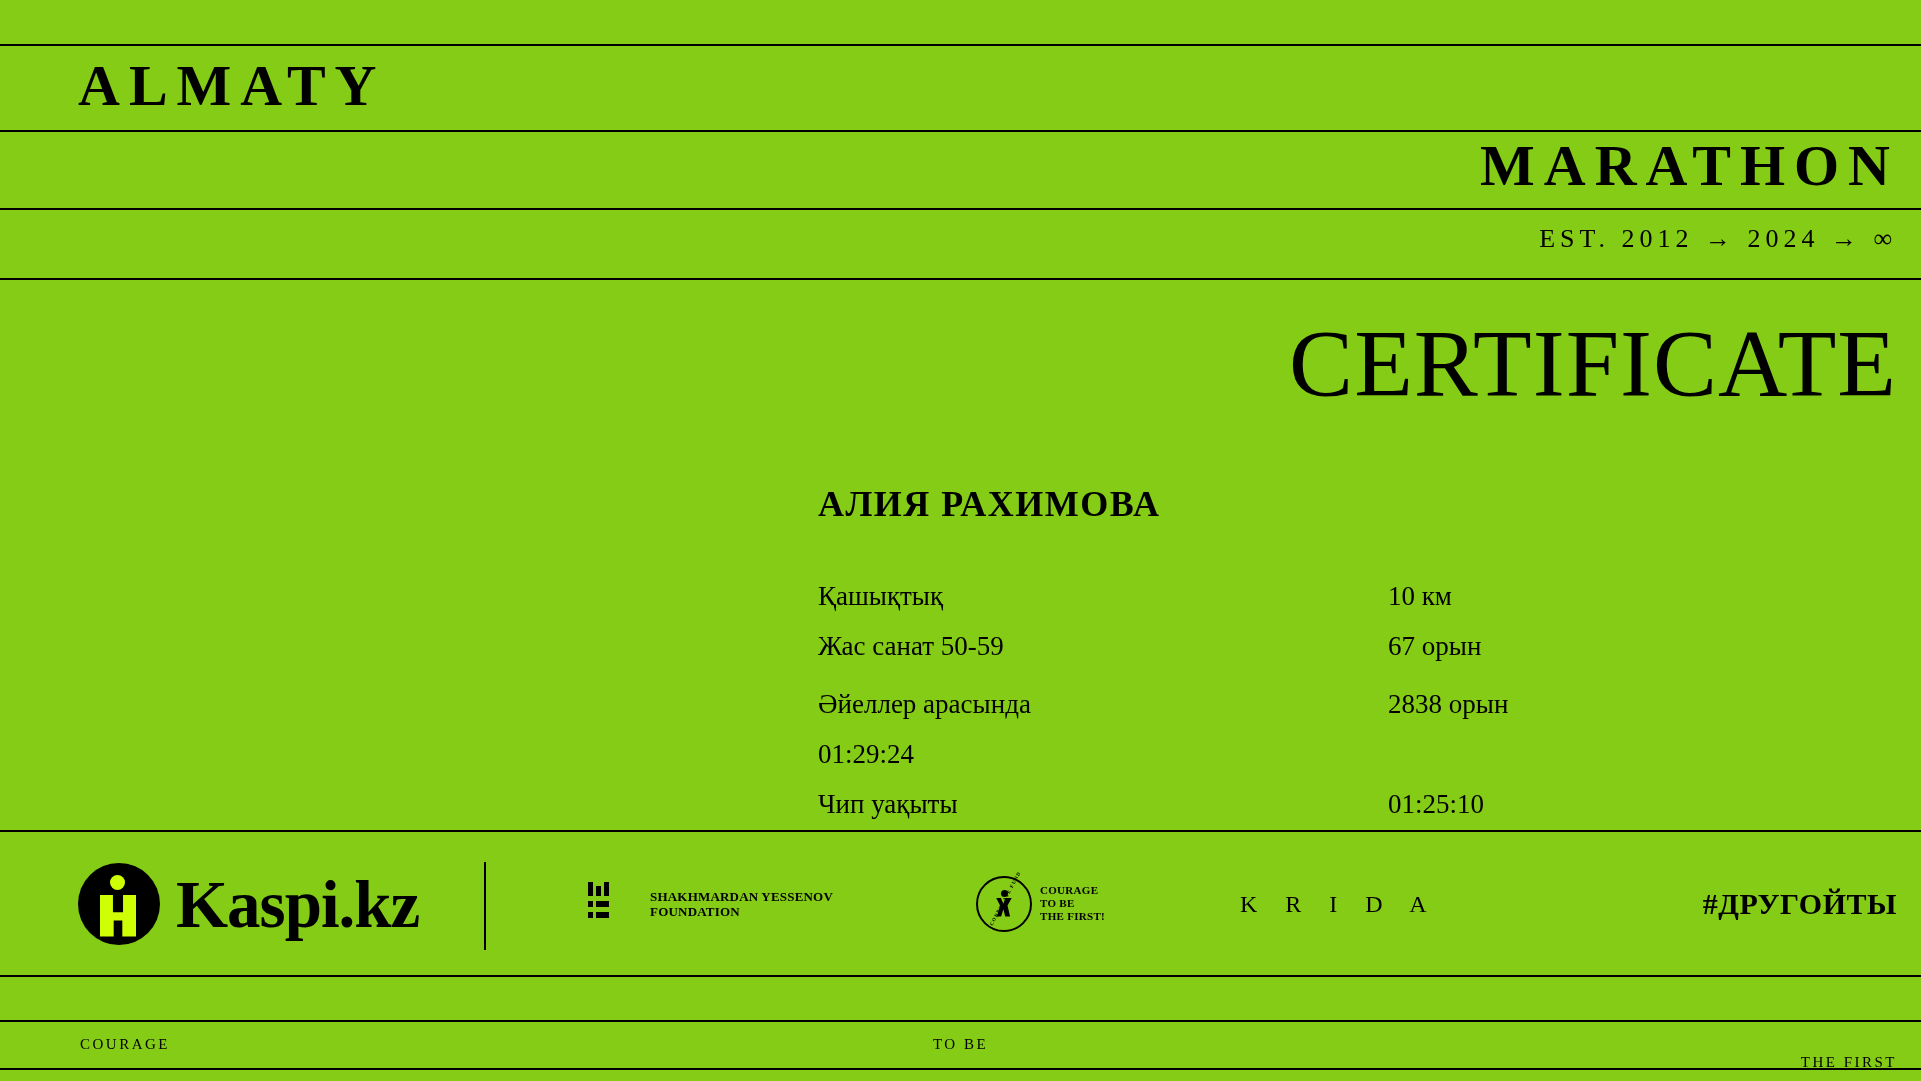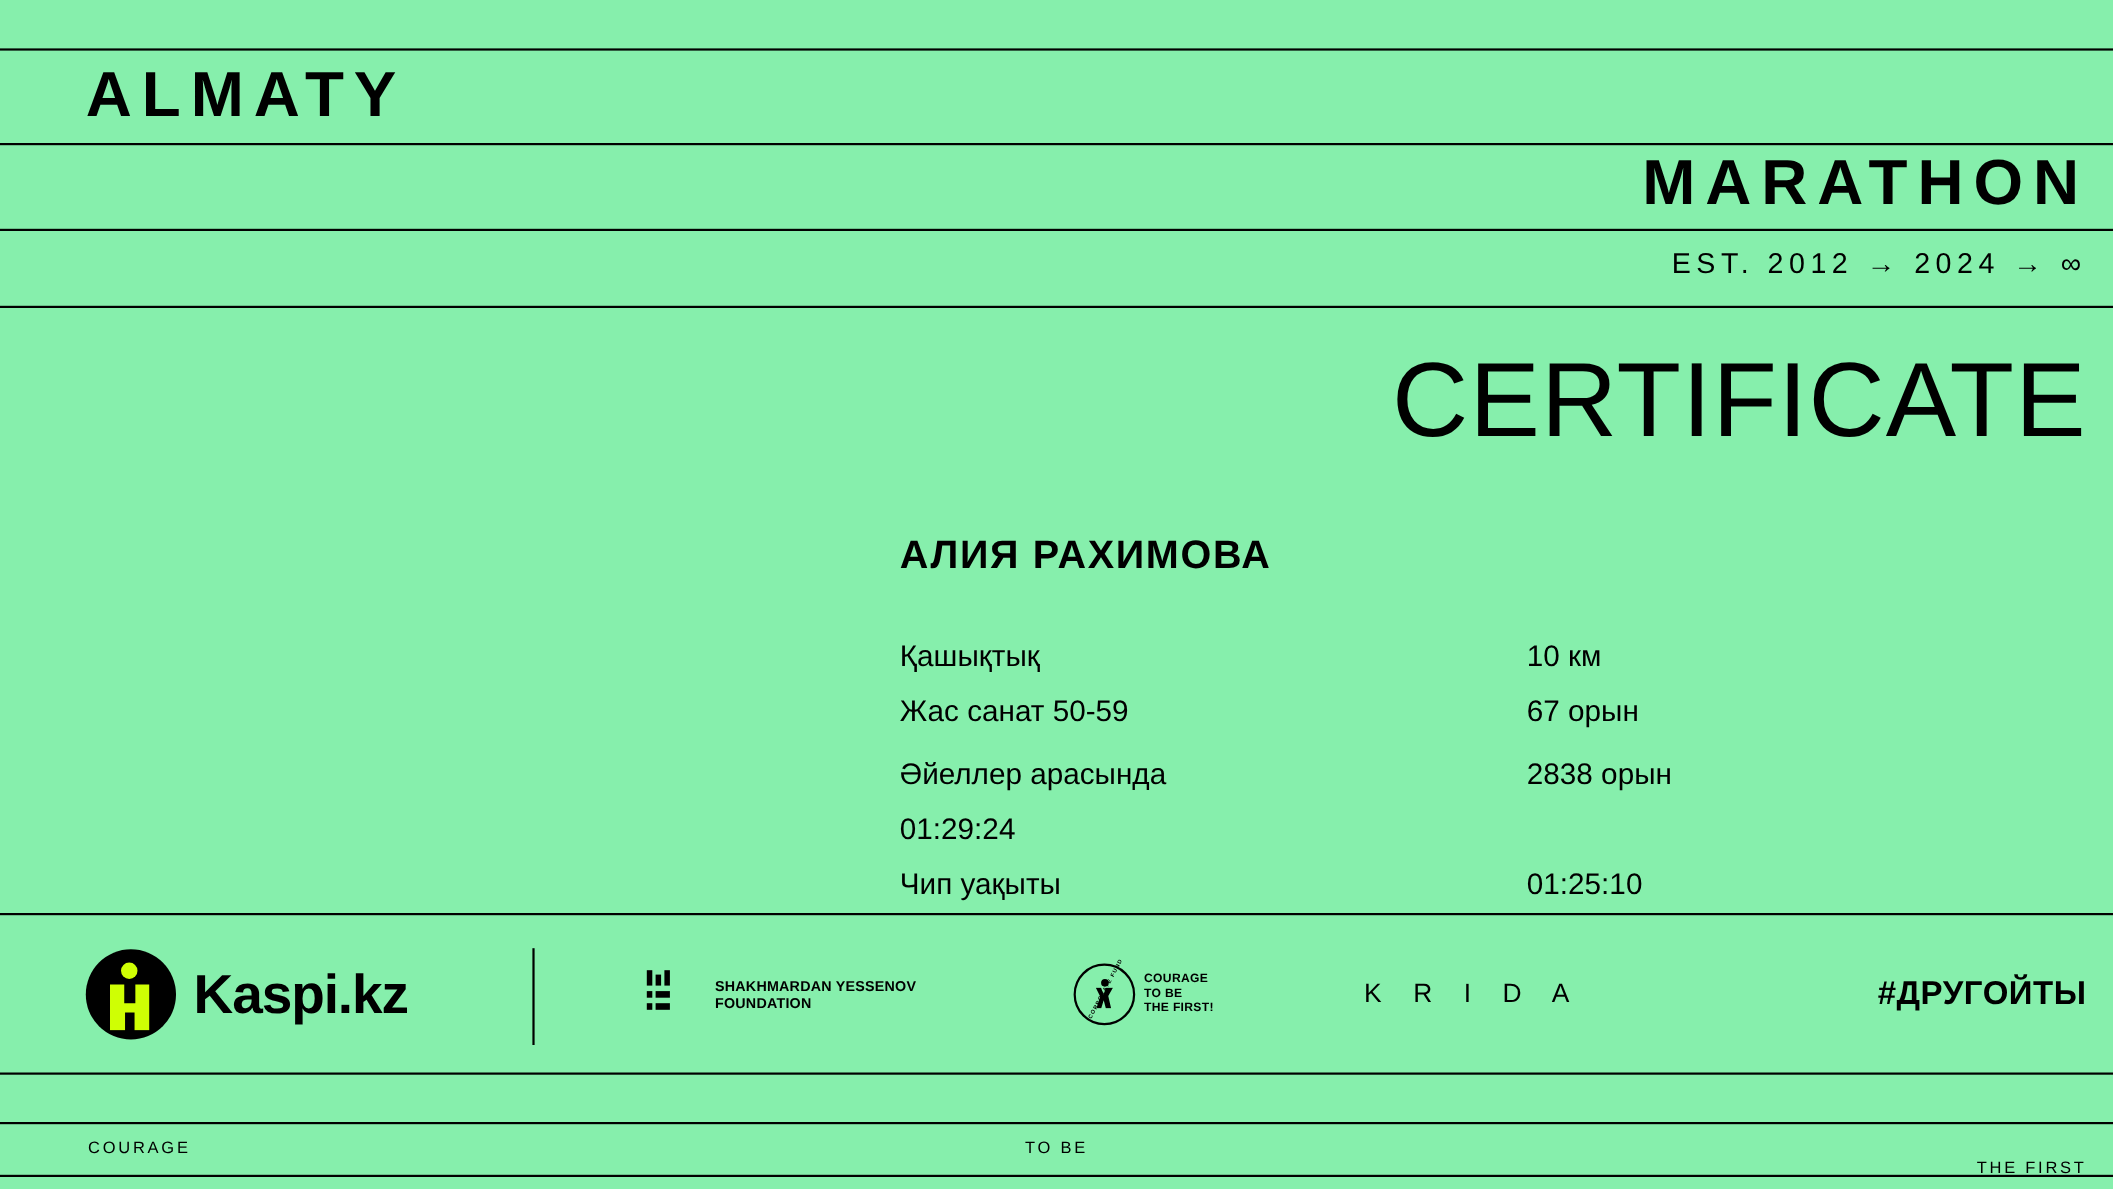--- a/index.html
+++ b/index.html
@@ -12,21 +12,22 @@
     height: 1081px;
     overflow: hidden;
     font-family: "Liberation Sans", sans-serif;
     color: #000;
     position: relative;
   }
 
   .certificate {
     position: absolute;
     inset: 0;
-    background: #86efac;
+    background: #84cc16;
+    font-family: Liberation Serif, serif;
   }
 
   
   .rule {
     position: absolute;
     left: 0;
     width: 100%;
     height: 2px;
     background: #000;
   }
@@ -164,21 +165,21 @@
     content: "";
     position: absolute;
     left: 22px;
     top: 32px;
     width: 36px;
     height: 42px;
     background: #CFFF04;
     clip-path: polygon(0 0, 36% 0, 36% 42%, 64% 42%, 64% 0, 100% 0, 100% 100%, 62% 100%, 62% 62%, 38% 62%, 38% 100%, 0 100%);
   }
   .kaspi-word {
-    font-size: 50px;
+    font-size: 67px;
     font-weight: 700;
     letter-spacing: -1px;
     line-height: 56px;
   }
   .sponsor-divider {
     position: absolute;
     left: 484px;
     top: 862px;
     width: 2px;
     height: 88px;

